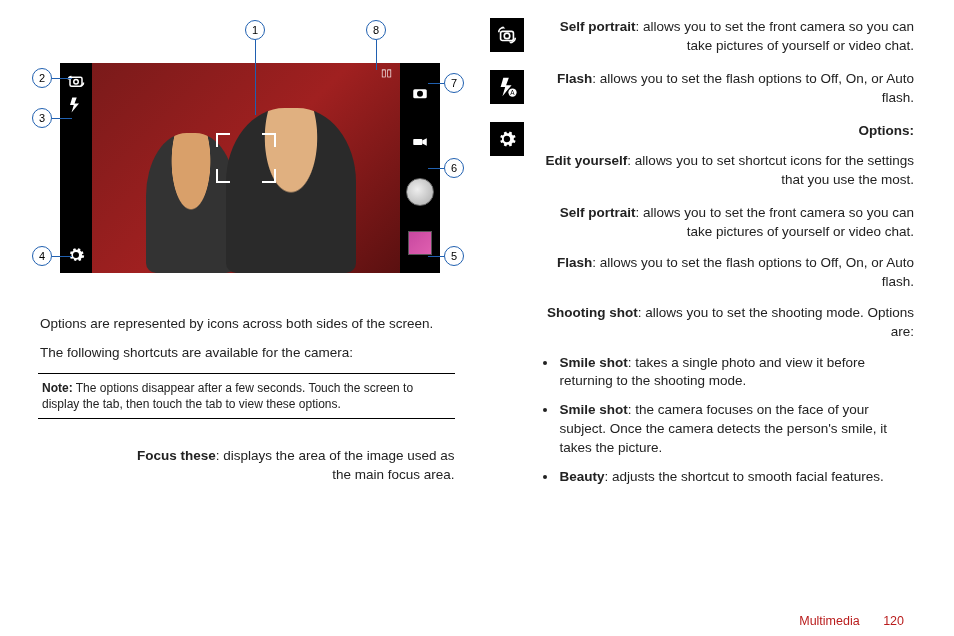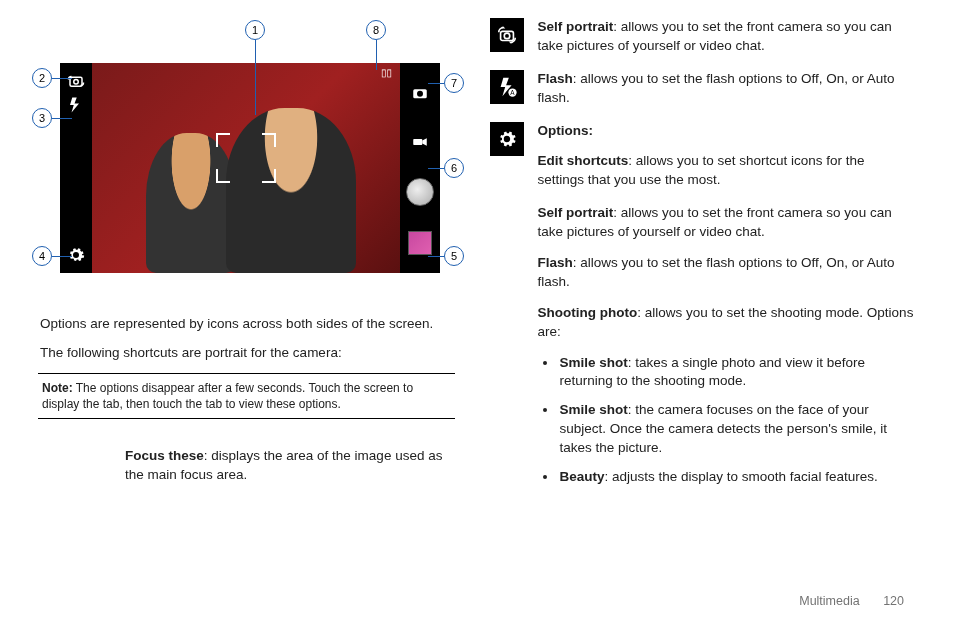--- a/index.html
+++ b/index.html
@@ -166,20 +166,21 @@
     padding: 6px 4px;
     margin: 10px 0 20px 8px;
     font-size: 12px;
     line-height: 1.35;
   }
   .indent-block { margin-left: 95px; margin-top: 28px; }
   .def-para {
     font-size: 13.5px;
     line-height: 1.4;
     margin-bottom: 12px;
+    text-align: right;
   }
   .def-para b, .note-block b, .bul b { font-weight: bold; }
 
   .icon-row {
     display: flex;
     align-items: flex-start;
     gap: 14px;
     margin-bottom: 14px;
   }
   .icon-box {
@@ -203,24 +204,24 @@
   }
   ul.bullets li.bul {
     font-size: 13.5px;
     line-height: 1.4;
     margin-bottom: 10px;
     padding-left: 2px;
   }
 
   .footer {
     position: absolute;
-    bottom: 28px;
+    bottom: 8px;
     right: 50px;
     font-size: 12.5px;
-    color: #737373;
+    color: #b91c1c;
   }
   .footer .pnum { margin-left: 20px; }
 </style>
 </head>
 <body>
 
 <div class="page">
   <div class="col col-left">
     <div class="camera-block">
 
@@ -295,21 +296,21 @@
                 <path d="M15 10 L21 7 L21 17 L15 14 Z"></path>
               </svg>
           </div>
           <div class="shutter"></div>
           <div class="thumb"></div>
         </div>
       </div>
     </div>
 
     <p class="para">Options are represented by icons across both sides of the screen.</p>
-    <p class="para">The following shortcuts are portrait for the camera:</p>
+    <p class="para">The following shortcuts are available for the camera:</p>
 
     <div class="note-block">
       <b>Note:</b><span> The options disappear after a few seconds. Touch the screen to display the tab, then touch the tab to view these options.</span>
     </div>
 
     <div class="indent-block">
       <p class="def-para">
         <b>Focus these</b><span>: displays the area of the image used as the main focus area.</span>
       </p>
     </div>
@@ -352,46 +353,46 @@
       <div class="icon-box">
         <svg viewBox="0 0 24 24" fill="#fff">
             <path d="M12 8.5a3.5 3.5 0 100 7 3.5 3.5 0 000-7zM19.4 13l2 .8-1 2.6-2-.6c-.4.5-.9 1-1.4 1.3l.5 2-2.6 1-.9-1.9c-.6.1-1.3.1-2 0l-.9 1.9-2.6-1 .5-2c-.5-.4-1-.8-1.4-1.3l-2 .6-1-2.6 2-.8c-.1-.7-.1-1.3 0-2l-2-.8 1-2.6 2 .6c.4-.5.9-1 1.4-1.3l-.5-2 2.6-1 .9 1.9c.6-.1 1.3-.1 2 0l.9-1.9 2.6 1-.5 2c.5.4 1 .8 1.4 1.3l2-.6 1 2.6-2 .8c.1.7.1 1.3 0 2z"></path>
           </svg>
       </div>
       <div class="icon-text">
         <p class="def-para">
           <b>Options:</b>
         </p>
         <p class="def-para">
-          <b>Edit shortcuts</b><span>: allows you to set shortcut icons for the settings that you use the most.</span>
+          <b>Edit yourself</b><span>: allows you to set shortcut icons for the settings that you use the most.</span>
         </p>
       </div>
     </div>
 
     <div class="sub-def">
       <p class="def-para">
         <b>Self portrait</b><span>: allows you to set the front camera so you can take pictures of yourself or video chat.</span>
       </p>
       <p class="def-para">
         <b>Flash</b><span>: allows you to set the flash options to Off, On, or Auto flash.</span>
       </p>
       <p class="def-para">
-        <b>Shooting photo</b><span>: allows you to set the shooting mode. Options are:</span>
+        <b>Shooting shot</b><span>: allows you to set the shooting mode. Options are:</span>
       </p>
     </div>
 
     <ul class="bullets">
       <li class="bul">
         <b>Smile shot</b><span>: takes a single photo and view it before returning to the shooting mode.</span>
       </li>
       <li class="bul">
         <b>Smile shot</b><span>: the camera focuses on the face of your subject. Once the camera detects the person's smile, it takes the picture.</span>
       </li>
       <li class="bul">
-        <b>Beauty</b><span>: adjusts the display to smooth facial features.</span>
+        <b>Beauty</b><span>: adjusts the shortcut to smooth facial features.</span>
       </li>
     </ul>
 
   </div>
 </div>
 
 <div class="footer">
   <span>Multimedia</span>
   <span class="pnum">120</span>
 </div>

